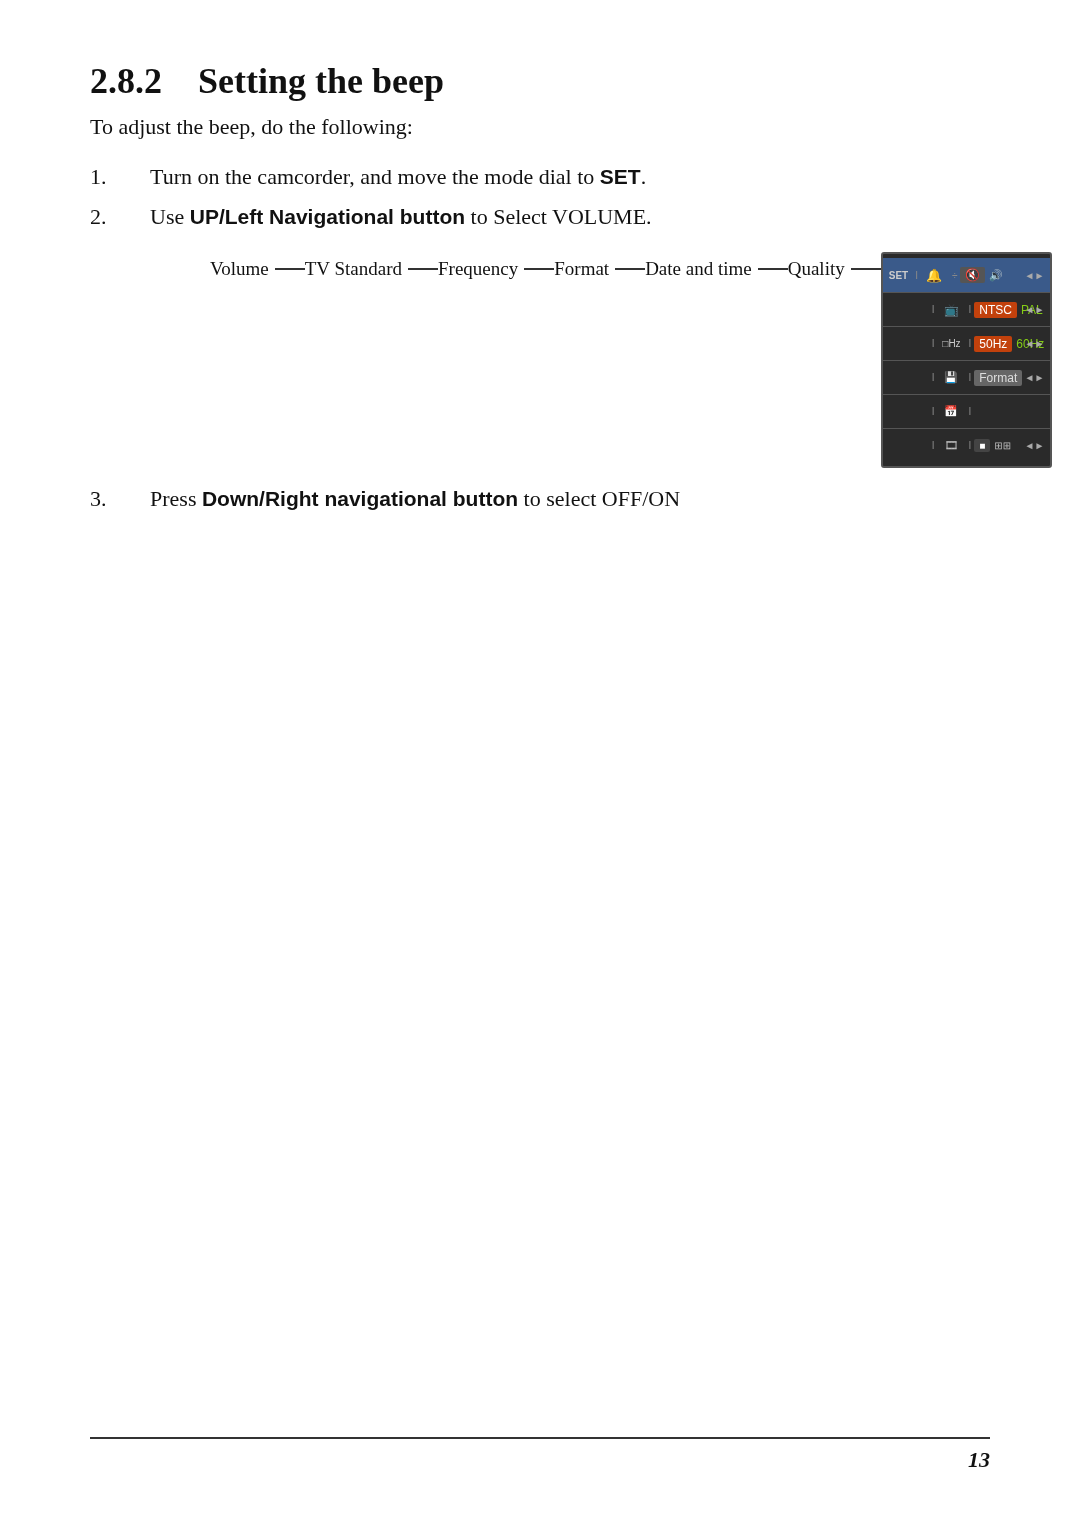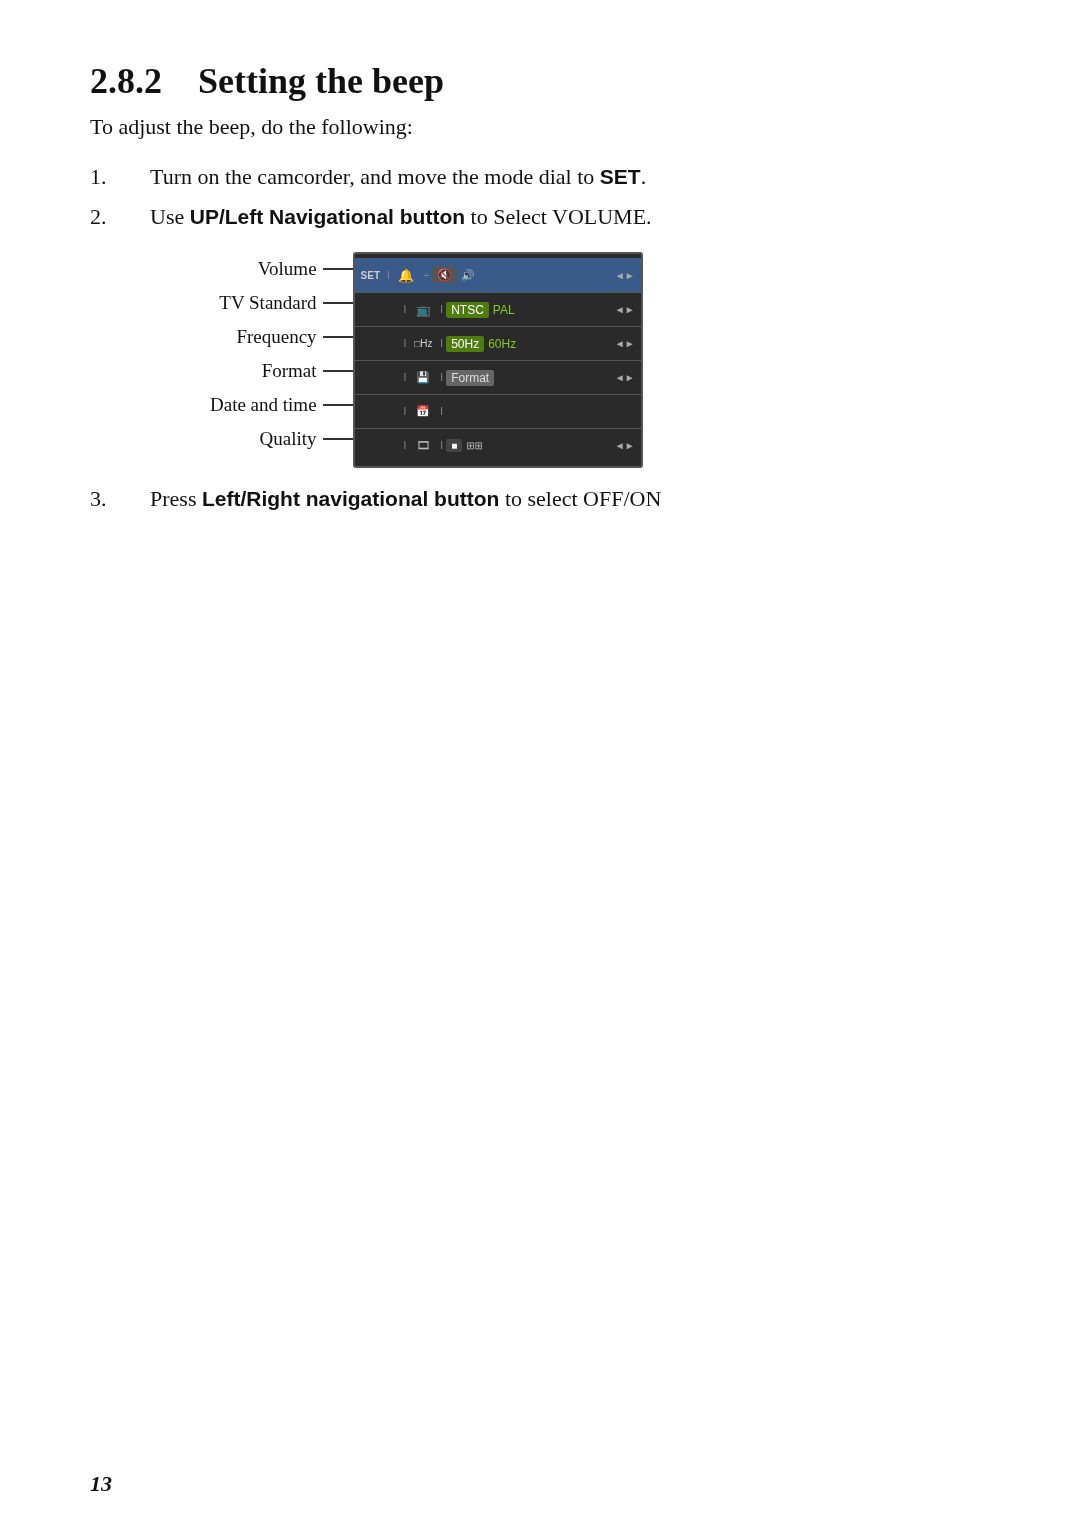--- a/index.html
+++ b/index.html
@@ -58,22 +58,22 @@
     
     .menu-container {
       margin: 18px 0 18px 120px;
       display: flex;
       align-items: flex-start;
     }
 
     
     .menu-labels {
       display: flex;
-      flex-direction: column;
-      align-items: flex-end;
+      flex-direction: row;
+      align-items: flex-start;
       margin-right: 0;
       font-family: Georgia, serif;
       font-size: 19px;
       color: #111;
     }
 
     .menu-label-row {
       height: 34px;
       display: flex;
       align-items: center;
@@ -135,21 +135,21 @@
     .option-box {
       background: #555;
       border-radius: 2px;
       padding: 1px 5px;
       font-size: 12px;
       color: #eee;
       margin-right: 4px;
     }
 
     .option-box.active {
-      background: #4d7c0f;
+      background: #c2410c;
       color: #fff;
     }
 
     .option-text {
       font-size: 12px;
       color: #84cc16;
     }
 
     .nav-arrow {
       position: absolute;
@@ -167,25 +167,25 @@
       font-size: 10px;
       color: #ccc;
       font-weight: bold;
       font-family: Arial, sans-serif;
       margin-right: 4px;
     }
 
     
     .footer {
       position: absolute;
-      bottom: 24px;
+      bottom: 48px;
       left: 90px;
       right: 90px;
       display: flex;
-      flex-direction: row;
+      flex-direction: column;
     }
 
     .footer-line {
       border-top: 2px solid #333;
       margin-bottom: 8px;
     }
 
     .footer-page {
       text-align: right;
       font-style: italic;
@@ -312,21 +312,21 @@
       <span class="nav-arrow">◄►</span>
     </div>
 
   </div>
 </div>
 
 <ol class="steps" style="margin-top: 18px;">
   <li class="step-item">
     <span class="step-num">3.</span>
     <span class="step-text">
-      Press <span class="bold">Left/Right navigational button</span> to select OFF/ON
+      Press <span class="bold">Down/Right navigational button</span> to select OFF/ON
     </span>
   </li>
 </ol>
 
 <div class="footer">
   <div class="footer-line"></div>
   <div class="footer-page">13</div>
 </div>
 
 </body></html>

